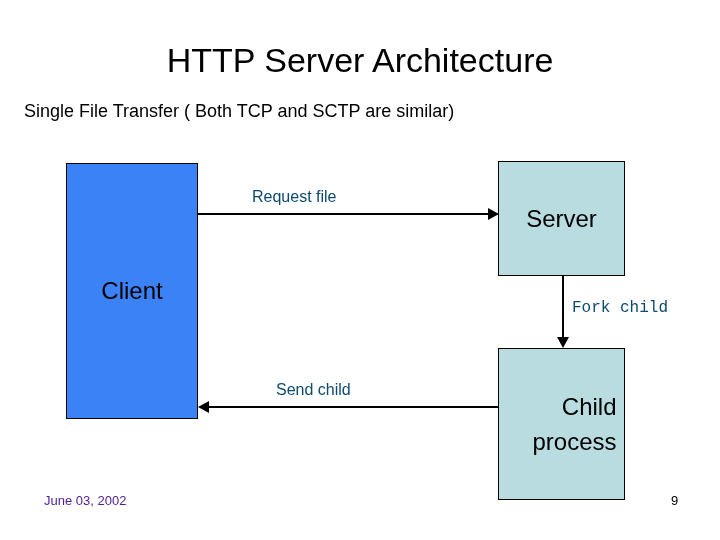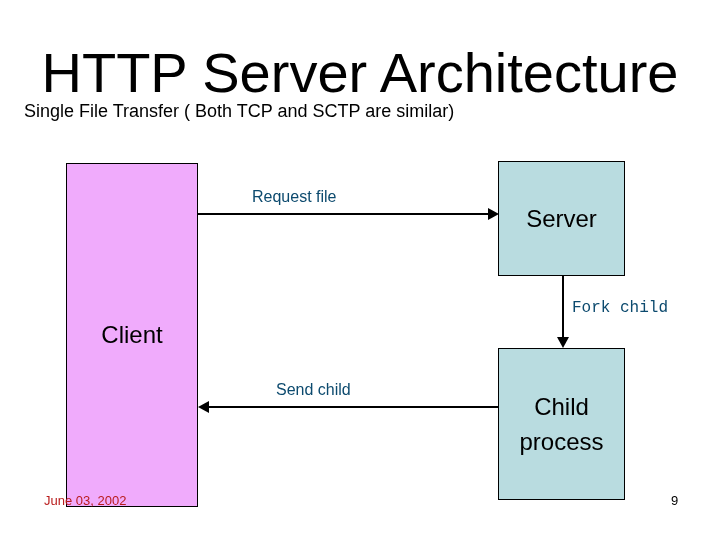--- a/index.html
+++ b/index.html
@@ -12,47 +12,47 @@
   }
   .slide {
     position: relative;
     width: 720px; height: 540px;
     background: #ffffff;
   }
   .title {
     position: absolute;
     top: 42px; left: 0; width: 720px;
     text-align: center;
-    font-size: 56px;
+    font-size: 34px;
     line-height: 1.1;
     color: #000000;
     white-space: nowrap;
   }
   .subtitle {
     position: absolute;
     top: 101px; left: 24px;
     font-size: 18px;
     line-height: 1.15;
     color: #000000;
     white-space: nowrap;
   }
   .node {
     position: absolute;
     border: 1px solid #000000;
     box-sizing: border-box;
     display: flex;
     align-items: center;
     justify-content: center;
     font-size: 24px;
-    text-align: center;
+    text-align: right;
   }
   .node-client {
     left: 66px; top: 163px;
-    width: 132px; height: 344px;
-    background: #f0abfc;
+    width: 132px; height: 256px;
+    background: #3b82f6;
   }
   .node-server {
     left: 498px; top: 161px;
     width: 127px; height: 115px;
     background: #B9DCE0;
   }
   .node-child {
     left: 498px; top: 348px;
     width: 127px; height: 152px;
     background: #B9DCE0;
@@ -90,21 +90,21 @@
     color: #0c4a6e;
     white-space: nowrap;
   }
   .label-request { left: 252px; top: 188px; }
   .label-send    { left: 276px; top: 381px; }
   .label-fork    { left: 572px; top: 299px; font-family: Liberation Mono, monospace; }
   .footer-date {
     position: absolute;
     left: 44px; top: 493px;
     font-size: 13px;
-    color: #b91c1c;
+    color: #4c1d95;
   }
   .footer-page {
     position: absolute;
     left: 671px; top: 493px;
     font-size: 13px;
     color: #000000;
   }
 </style>
 </head>
 <body>

